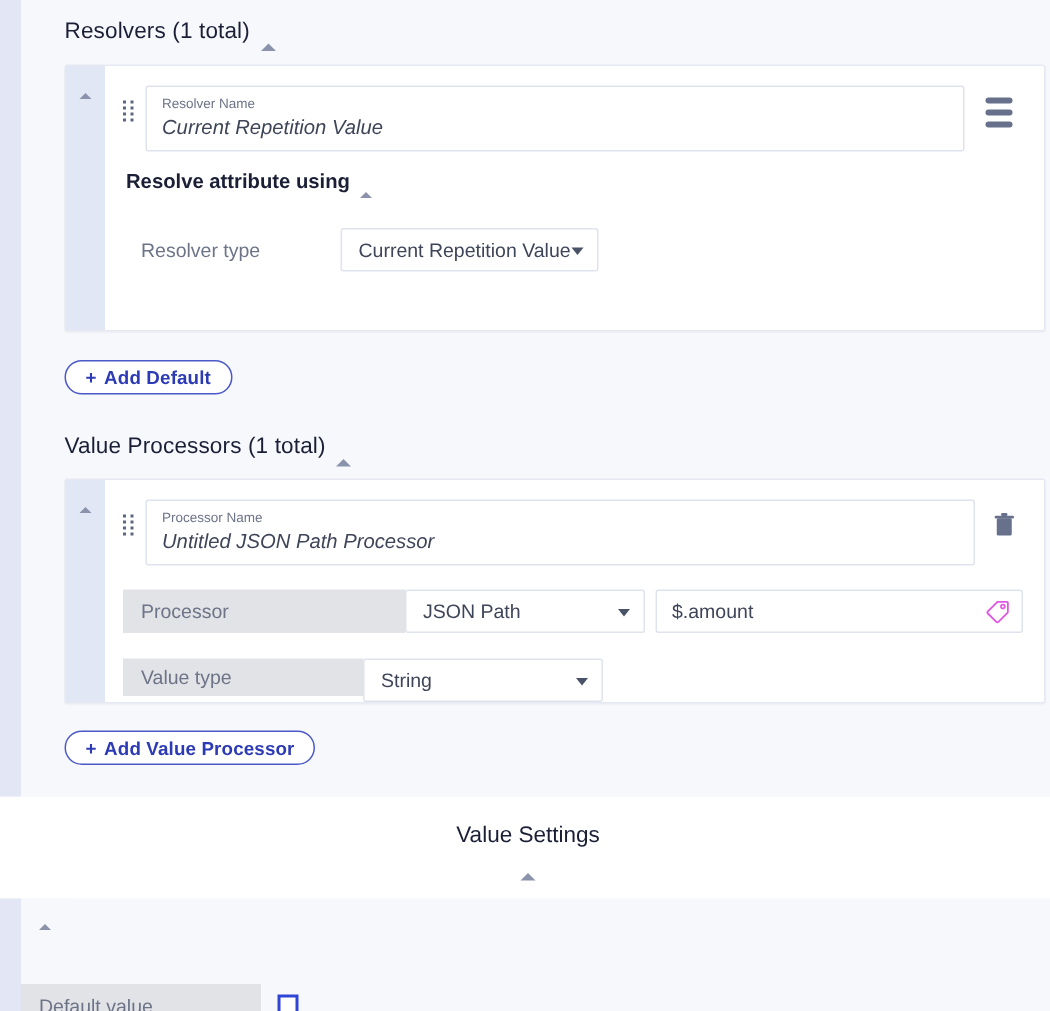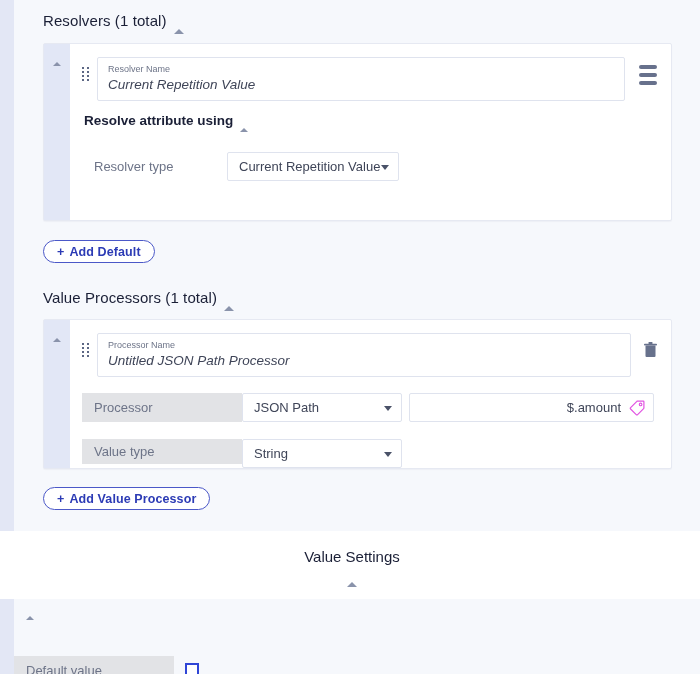--- a/index.html
+++ b/index.html
@@ -372,28 +372,28 @@
           <span class="icon-btn" style="margin-top:9px;margin-left:13px;">
             <svg width="13" height="16" viewBox="0 0 13 16" fill="none">
               <rect x="1.5" y="3.5" width="10" height="11.5" rx="1" fill="#67718c"></rect>
               <rect x="0" y="1.8" width="13" height="1.8" rx=".8" fill="#67718c"></rect>
               <rect x="4.4" y="0" width="4.2" height="2" rx=".8" fill="#67718c"></rect>
             </svg>
           </span>
         </div>
 
         <div class="ctrl-row" style="margin-top:16px;">
-          <div class="ctrl-label shaded" style="width:160px;height:29px;">
+          <div class="ctrl-label shaded" style="width:188px;height:29px;">
             <span>Processor</span>
           </div>
           <div class="select" style="width:160px;">
             <span>JSON Path</span>
             <span class="arr"></span>
           </div>
-          <div class="tag-input" style="width:245px;margin-left:7px;justify-content:flex-end;">
+          <div class="tag-input" style="width:245px;margin-left:7px;">
             <span>$.amount</span>
             <span class="tag-glyph">
               <svg width="16" height="16" viewBox="0 0 16 16" fill="none">
                 <path d="M8.2 1.2H14.4a.5.5 0 0 1 .5.5v6.2a1 1 0 0 1-.3.7l-6 6a1 1 0 0 1-1.4 0L1.6 9a1 1 0 0 1 0-1.4l6-6a1 1 0 0 1 .6-.4z" stroke="#e255e2" stroke-width="1.2" fill="none"></path>
                 <circle cx="11.6" cy="4.4" r="1.3" stroke="#e255e2" stroke-width="1.1" fill="none"></circle>
               </svg>
             </span>
           </div>
         </div>
 

